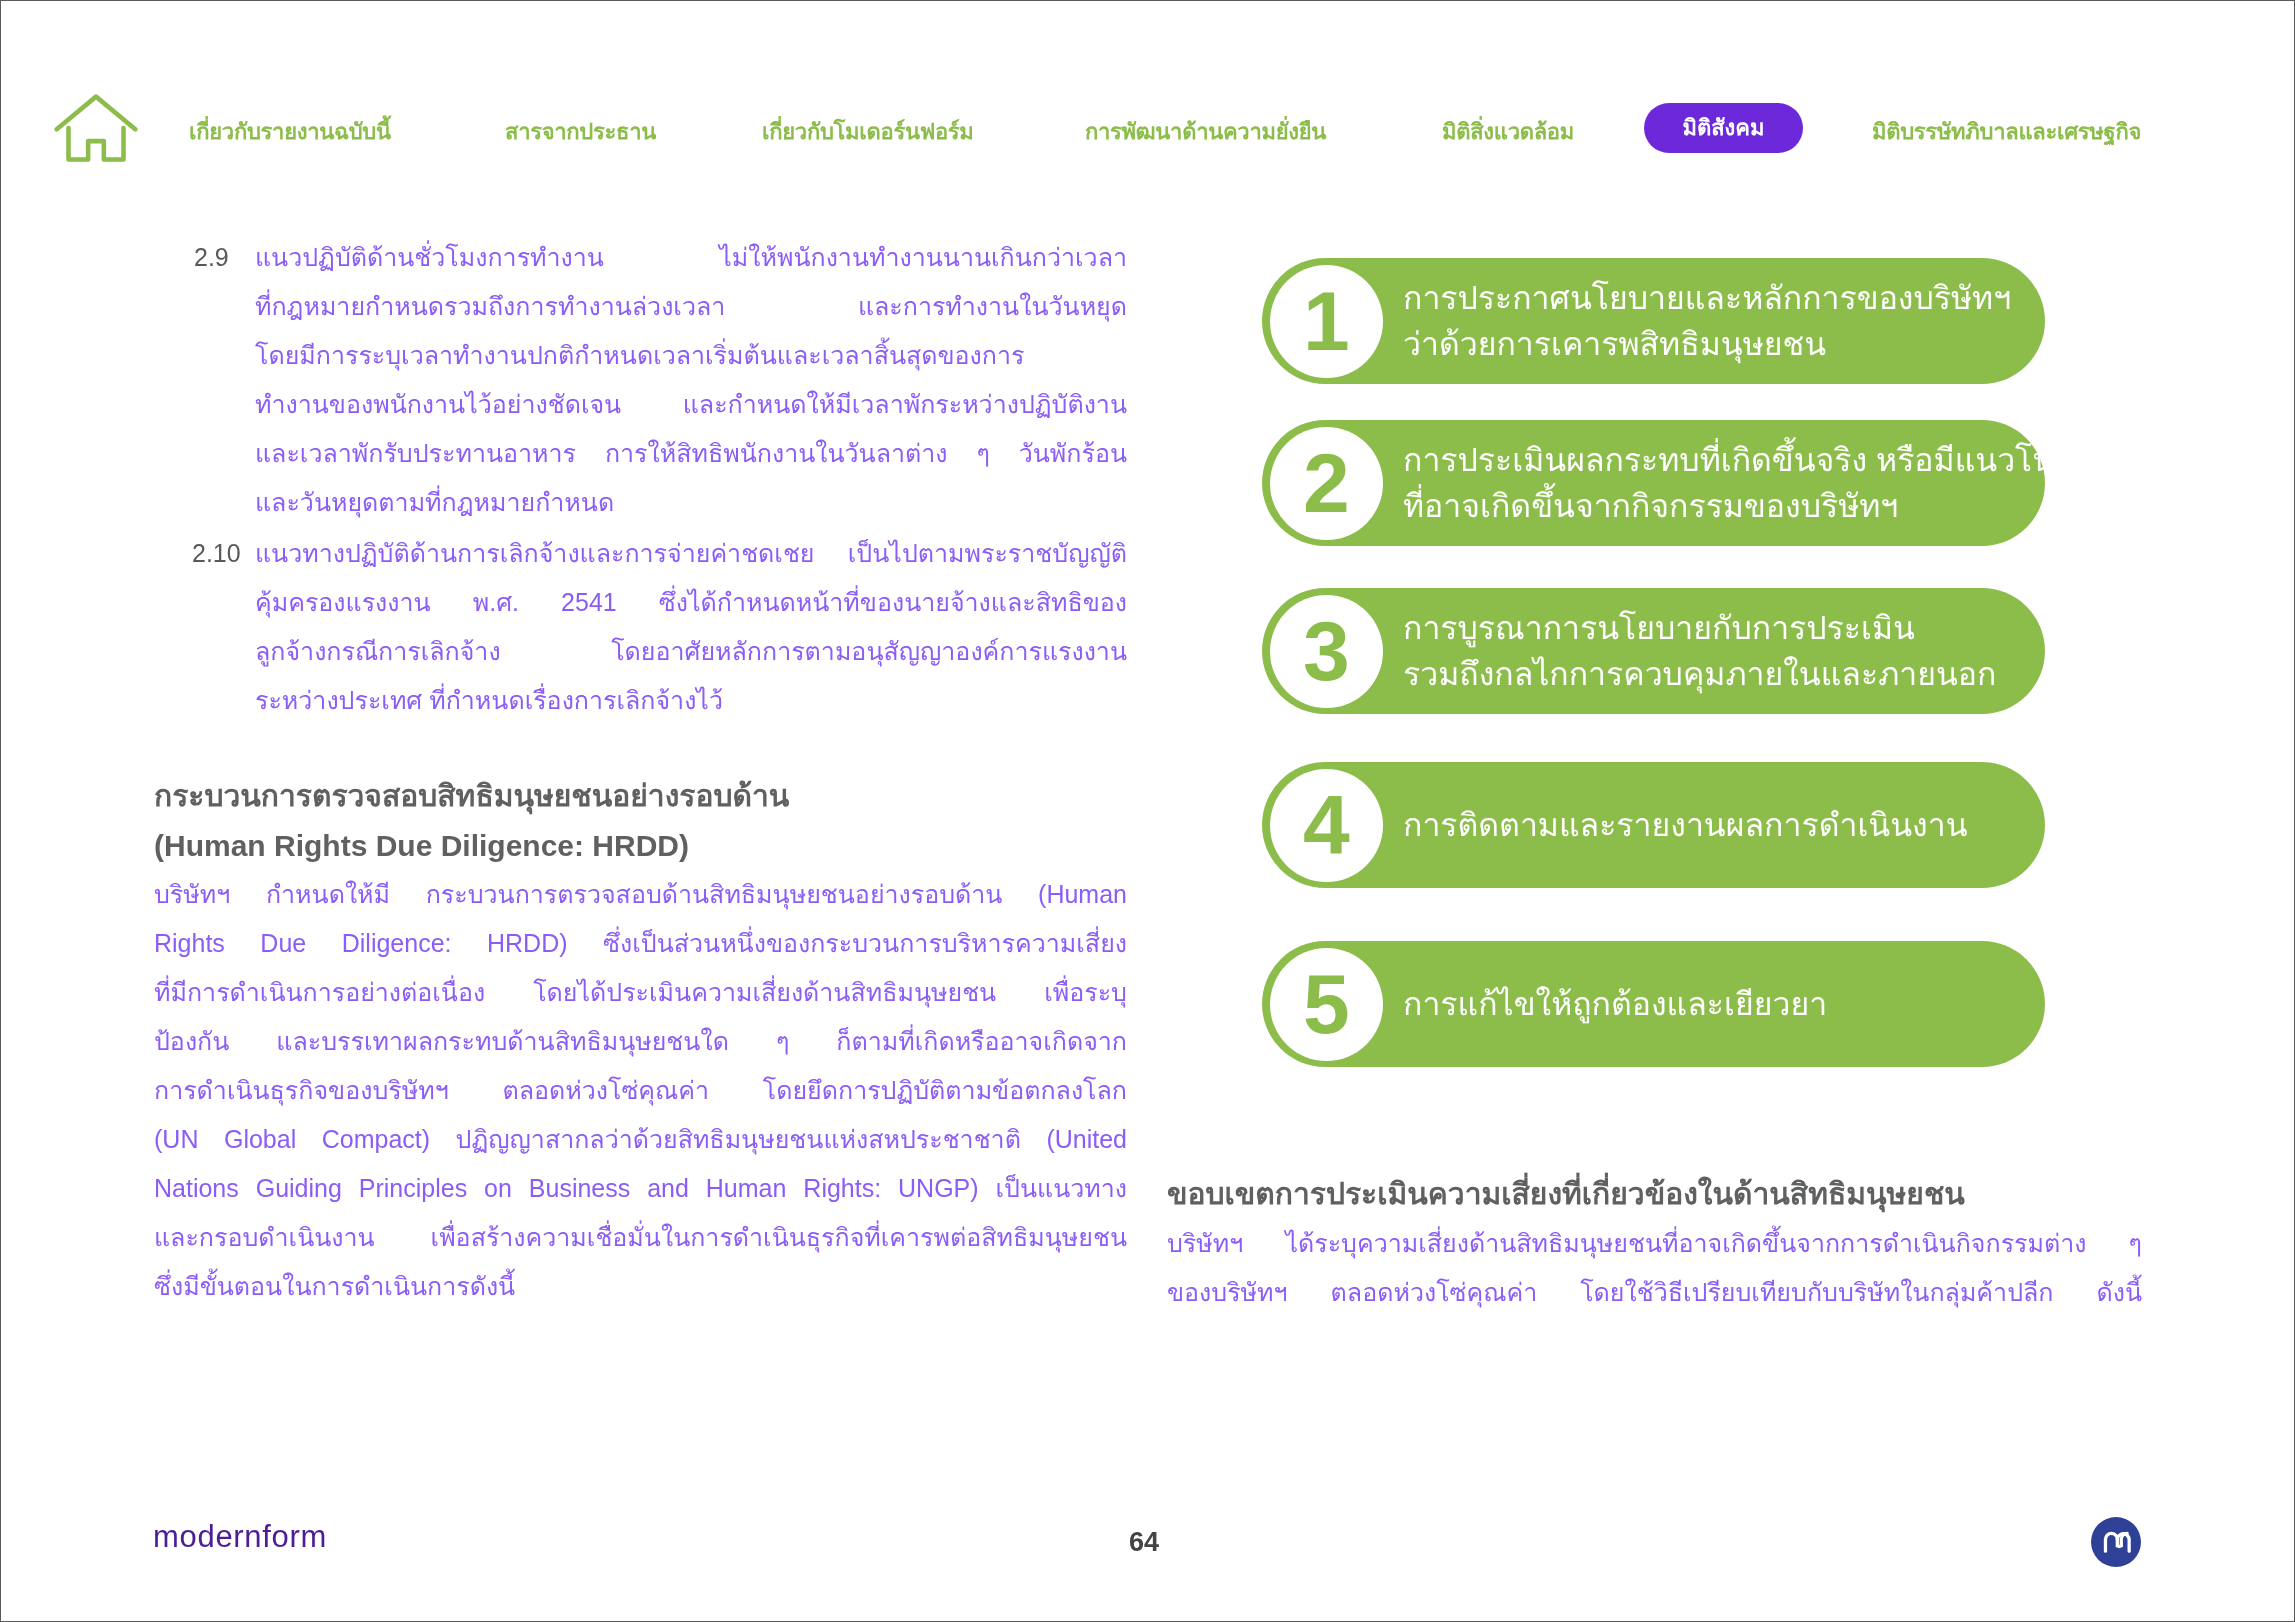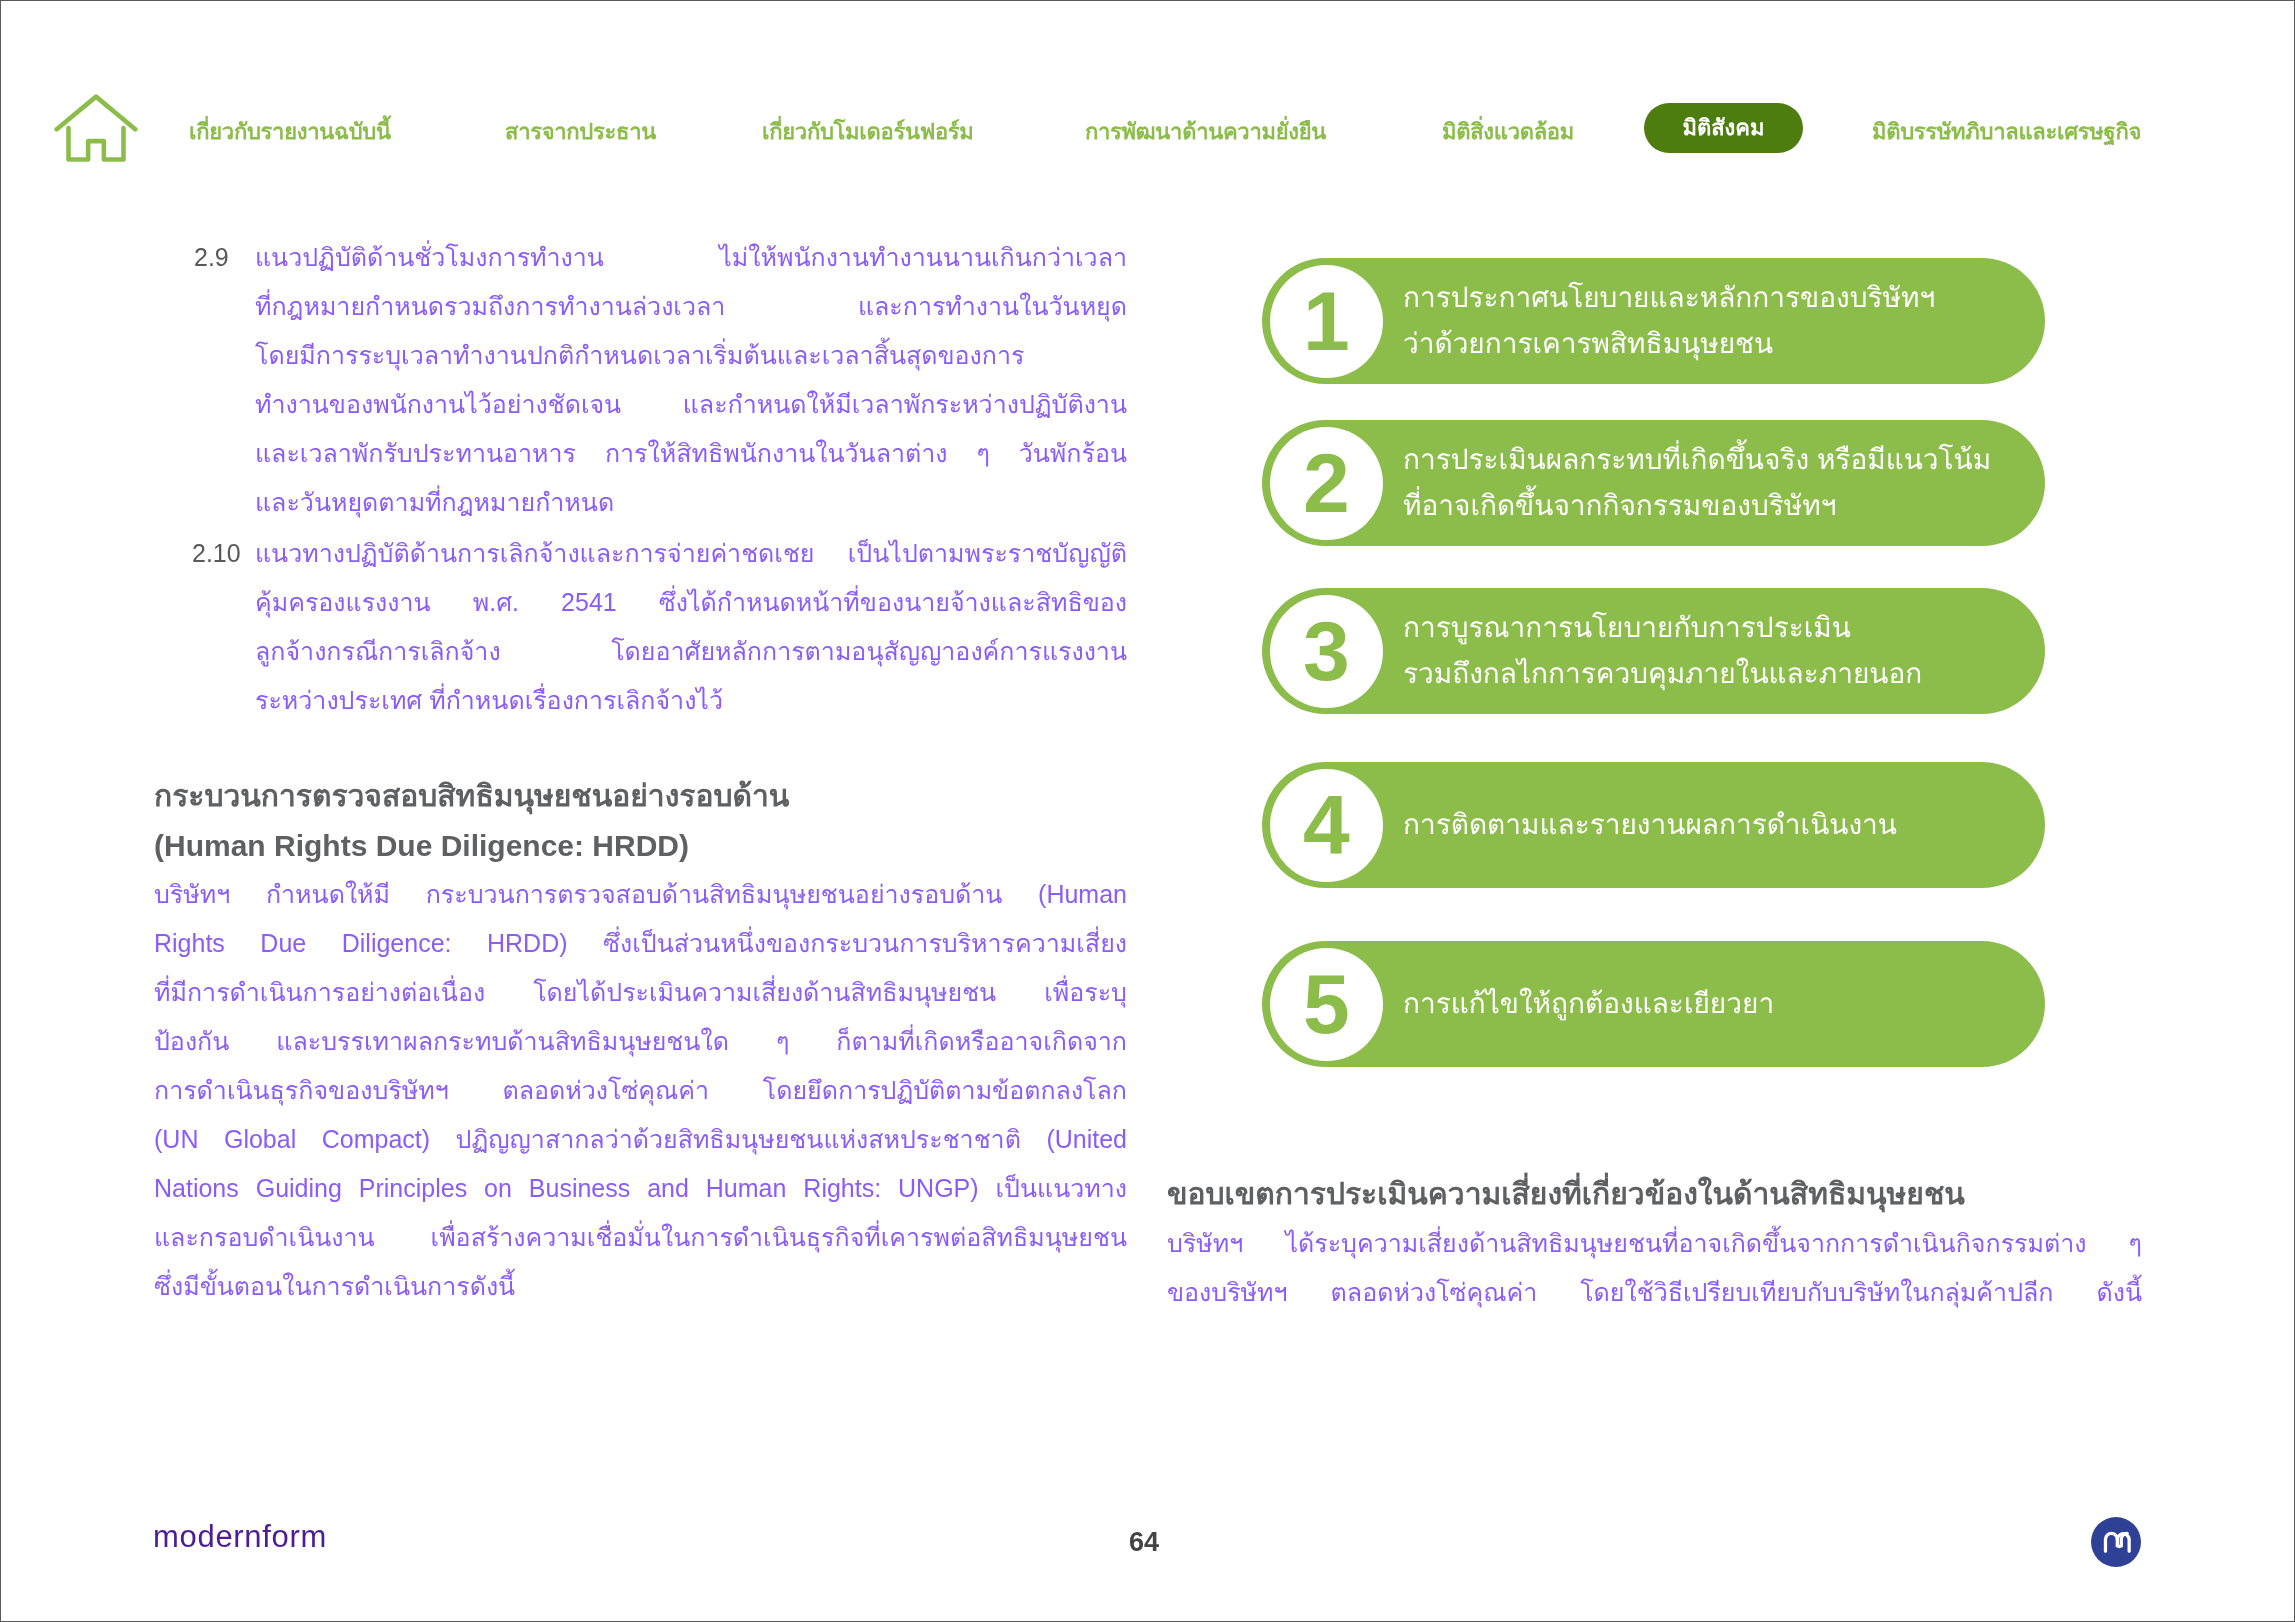--- a/index.html
+++ b/index.html
@@ -6,36 +6,36 @@
   body { width:2295px; height:1623px; position:relative; overflow:hidden;
          font-family:"Liberation Sans","DejaVu Sans",sans-serif; color:#58595b; }
   .frame { position:absolute; left:0; top:0; width:2293px; height:1620px;
            border:1.3px solid #5a5a5a; box-sizing:content-box; pointer-events:none; }
 
   
   .home-icon { position:absolute; left:54px; top:94px; width:84px; height:72px; }
   .nav-item { position:absolute; top:113px; height:37px; line-height:37px; font-size:22px;
               color:#8cbd4b; white-space:nowrap; font-weight:bold; letter-spacing:-0.3px; cursor:pointer; }
   .nav-pill { position:absolute; left:1644px; top:103px; width:159px; height:50px; border-radius:25px;
-              background:#4d7c0f; color:#fff; font-size:22px; font-weight:bold; text-align:center;
+              background:#6d28d9; color:#fff; font-size:22px; font-weight:bold; text-align:center;
               line-height:50px; cursor:pointer; }
 
   
   .list-num { position:absolute; left:194px; font-size:25px; color:#58595b; line-height:49px; }
   .text-block { position:absolute; font-size:25px; color:#8b5cf6; line-height:49px; }
   .text-block .line { display:block; white-space:nowrap; text-align:justify; text-align-last:justify; }
   .text-block .line.last { text-align-last:left; }
   .heading { position:absolute; font-size:30px; font-weight:bold; color:#5f6062; line-height:50px; white-space:nowrap; }
 
   
   .step { position:absolute; left:1262px; width:783px; height:126px; border-radius:63px; background:#8cbd4b; }
   .step-circle { position:absolute; left:7.9px; top:6.5px; width:113px; height:113px; border-radius:50%;
                  background:#fff; color:#8cbd4b; font-size:84px; font-weight:bold; text-align:center; line-height:113px; }
   .step-text { position:absolute; left:141px; top:0; height:126px; right:39px; display:flex; flex-direction:column;
-               justify-content:center; color:#fff; font-size:28px; line-height:46px; }
+               justify-content:center; color:#fff; font-size:32px; line-height:46px; }
   .step-text span { display:block; white-space:nowrap; }
 
   
   .brand { position:absolute; left:153px; top:1519px; font-size:31px; color:#4c1d95; letter-spacing:0.7px; }
   .page-num { position:absolute; left:1129px; top:1527px; font-size:27px; color:#444; font-weight:bold; }
   .brand-mark { position:absolute; left:2091px; top:1517px; width:50px; height:50px; border-radius:50%; background:#2f4196; }
 </style>
 </head>
 <body>
 

